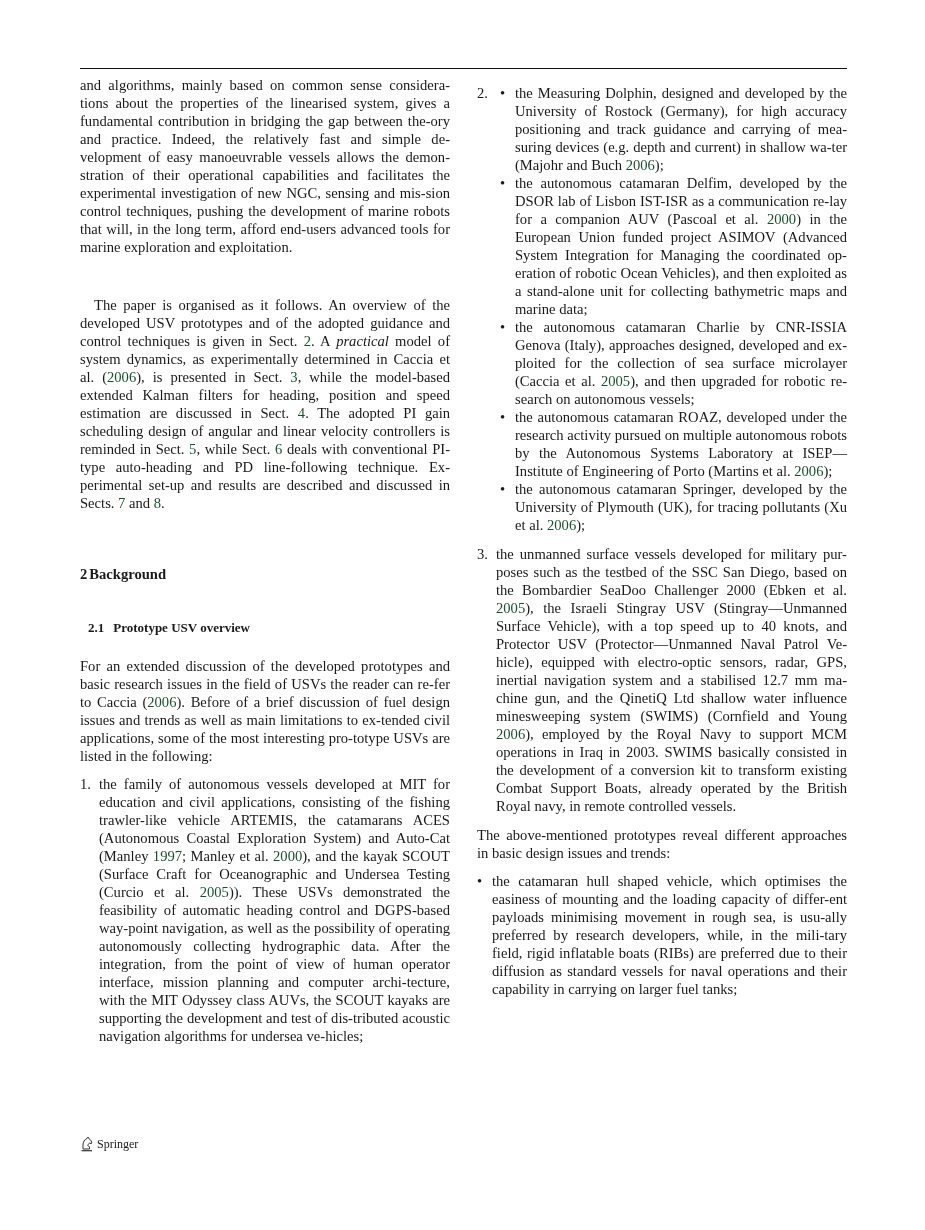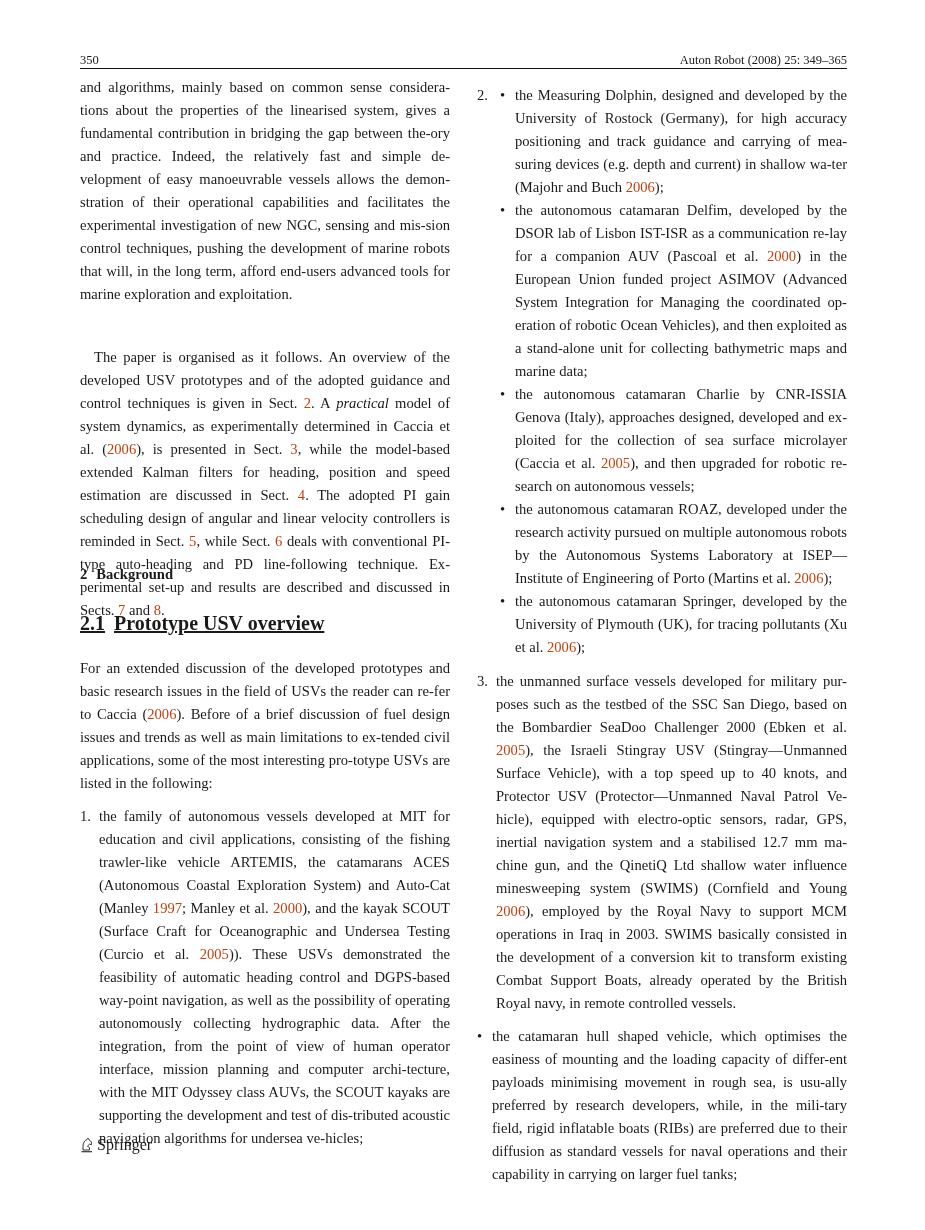--- a/index.html
+++ b/index.html
@@ -7,49 +7,45 @@
       width: 925px; height: 1230px; position: relative; overflow: hidden;
       font-family: "Liberation Serif", "DejaVu Serif", serif;
       color: #1a1a1a;
     }
     .page { position: absolute; left: 0; top: 0; width: 925px; height: 1230px; }
     .running-head {
       position: absolute; left: 80px; top: 48px; width: 767px; height: 20px;
       font-size: 12.5px; display: flex; justify-content: space-between; align-items: flex-end;
     }
     .head-rule { position: absolute; left: 80px; top: 68px; width: 767px; height: 0; border-top: 1.5px solid #111; }
-    .col { position: absolute; top: 76px; font-size: 14.6px; line-height: 23px; text-align: justify; hyphens: manual; }
+    .col { position: absolute; top: 76px; font-size: 14.6px; line-height: 18px; text-align: justify; hyphens: manual; }
     .col-left { left: 80px; width: 370px; }
     .col-right { left: 477px; width: 370px; }
     p { margin: 0; }
     .indent { text-indent: 14px; margin-top: 40px; }
-    a.ref { color: #c2410c; text-decoration: none; }
+    a.ref { color: #14532d; text-decoration: none; }
     em { font-style: italic; }
     .section-heading { font-weight: bold; font-size: 14.6px; margin: 0; position: absolute; left: 80px; top: 566px; }
-    .section-heading span + span { margin-left: 9px; }
-    .subsection-heading { font-size: 20px; margin: 0; position: absolute; left: 80px; top: 612px; text-decoration: underline; }
+    .section-heading span + span { margin-left: 2px; }
+    .subsection-heading { font-size: 13px; margin: 8px; position: absolute; left: 80px; top: 612px; }
     .subsection-heading span + span { margin-left: 9px; }
     .numlist { list-style: none; padding: 0; margin: 0; }
     .numitem { position: relative; padding-left: 19px; }
     .numitem .num { position: absolute; left: 0; top: 0; }
     .bullets { list-style: none; padding: 0; margin: 0; }
     .bullet-item { position: relative; padding-left: 19px; }
     .bullet-item .dot { position: absolute; left: 4px; top: 0; }
-    .footer-logo { position: absolute; left: 80px; top: 1136px; font-size: 16px; display: flex; align-items: center; gap: 3px; justify-content: space-between; }
+    .footer-logo { position: absolute; left: 80px; top: 1136px; font-size: 12px; display: flex; align-items: center; gap: 3px; justify-content: space-between; }
     .footer-logo svg { display: block; }
   </style>
 </head>
 <body>
 
 <div class="page">
 
-  <div class="running-head">
-    <span>350</span>
-    <span>Auton Robot (2008) 25: 349–365</span>
-  </div>
   <div class="head-rule"></div>
 
   <div class="col col-left">
     <p>and algorithms, mainly based on common sense considera-tions about the properties of the linearised system, gives a fundamental contribution in bridging the gap between the-ory and practice. Indeed, the relatively fast and simple de-velopment of easy manoeuvrable vessels allows the demon-stration of their operational capabilities and facilitates the experimental investigation of new NGC, sensing and mis-sion control techniques, pushing the development of marine robots that will, in the long term, afford end-users advanced tools for marine exploration and exploitation.</p>
     <p class="indent"><span>The paper is organised as it follows. An overview of the developed USV prototypes and of the adopted guidance and control techniques is given in Sect. </span><a class="ref">2</a><span>. A </span><em>practical</em><span> model of system dynamics, as experimentally determined in Caccia et al. (</span><a class="ref">2006</a><span>), is presented in Sect. </span><a class="ref">3</a><span>, while the model-based extended Kalman filters for heading, position and speed estimation are discussed in Sect. </span><a class="ref">4</a><span>. The adopted PI gain scheduling design of angular and linear velocity controllers is reminded in Sect. </span><a class="ref">5</a><span>, while Sect. </span><a class="ref">6</a><span> deals with conventional PI-type auto-heading and PD line-following technique. Ex-perimental set-up and results are described and discussed in Sects. </span><a class="ref">7</a><span> and </span><a class="ref">8</a><span>.</span></p>
   </div>
 
   <h2 class="section-heading"><span>2</span><span>Background</span></h2>
 
   <h3 class="subsection-heading"><span>2.1</span><span>Prototype USV overview</span></h3>
@@ -74,20 +70,21 @@
           <li class="bullet-item"><span class="dot">•</span><span>the autonomous catamaran Charlie by CNR-ISSIA Genova (Italy), approaches designed, developed and ex-ploited for the collection of sea surface microlayer (Caccia et al. </span><a class="ref">2005</a><span>), and then upgraded for robotic re-search on autonomous vessels;</span></li>
           <li class="bullet-item"><span class="dot">•</span><span>the autonomous catamaran ROAZ, developed under the research activity pursued on multiple autonomous robots by the Autonomous Systems Laboratory at ISEP—Institute of Engineering of Porto (Martins et al. </span><a class="ref">2006</a><span>);</span></li>
           <li class="bullet-item"><span class="dot">•</span><span>the autonomous catamaran Springer, developed by the University of Plymouth (UK), for tracing pollutants (Xu et al. </span><a class="ref">2006</a><span>);</span></li>
         </ul>
       </li>
       <li class="numitem" style="margin-top: 11px;">
         <span class="num">3.</span>
         <span>the unmanned surface vessels developed for military pur-poses such as the testbed of the SSC San Diego, based on the Bombardier SeaDoo Challenger 2000 (Ebken et al. </span><a class="ref">2005</a><span>), the Israeli Stingray USV (Stingray—Unmanned Surface Vehicle), with a top speed up to 40 knots, and Protector USV (Protector—Unmanned Naval Patrol Ve-hicle), equipped with electro-optic sensors, radar, GPS, inertial navigation system and a stabilised 12.7 mm ma-chine gun, and the QinetiQ Ltd shallow water influence minesweeping system (SWIMS) (Cornfield and Young </span><a class="ref">2006</a><span>), employed by the Royal Navy to support MCM operations in Iraq in 2003. SWIMS basically consisted in the development of a conversion kit to transform existing Combat Support Boats, already operated by the British Royal navy, in remote controlled vessels.</span>
       </li>
     </ol>
+    <p style="margin-top: 11px;">The above-mentioned prototypes reveal different approaches in basic design issues and trends:</p>
     <ul class="bullets" style="margin-top: 10px;">
       <li class="bullet-item" style="padding-left: 15px;"><span class="dot" style="left: 0;">•</span><span>the catamaran hull shaped vehicle, which optimises the easiness of mounting and the loading capacity of differ-ent payloads minimising movement in rough sea, is usu-ally preferred by research developers, while, in the mili-tary field, rigid inflatable boats (RIBs) are preferred due to their diffusion as standard vessels for naval operations and their capability in carrying on larger fuel tanks;</span></li>
     </ul>
   </div>
 
   <div class="footer-logo">
     <span>
       <svg width="14" height="16" viewBox="0 0 14 16">
         <path d="M3 13 L3 9 C3 6 4.5 3.5 7 2.5 L8 1 L9 2.8 C11 3.8 12 5.8 11.5 7.6 L9.5 7.2 L7.5 9 L9.5 11 L9.5 13 Z" fill="none" stroke="#333" stroke-width="1"></path>
         <line x1="1.5" y1="14.7" x2="12" y2="14.7" stroke="#333" stroke-width="1.2"></line>

